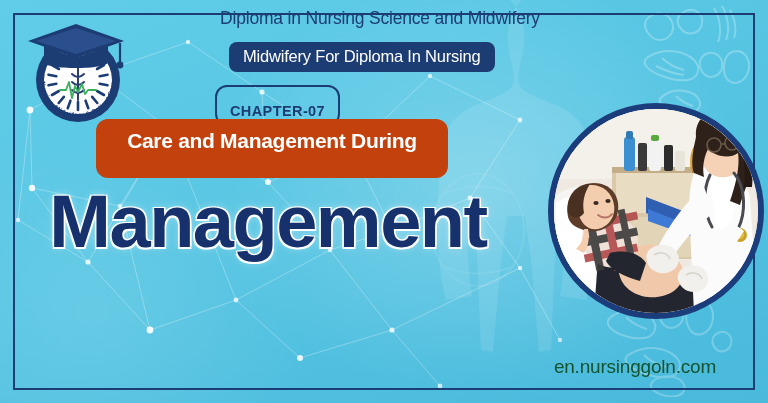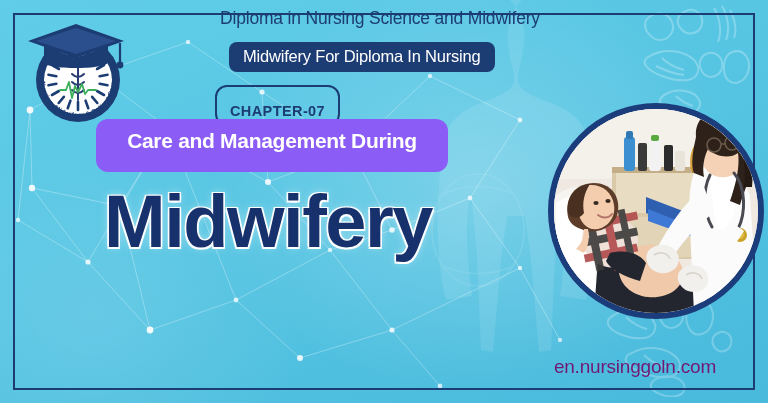--- a/index.html
+++ b/index.html
@@ -64,23 +64,23 @@
   .chapter-badge {
     position:absolute; left:215px; top:85px;
     border:2px solid #1C3C74; border-radius:12px;
     padding:16px 13px 5px;
     color:#1C3C74; font-size:14.5px; font-weight:bold; letter-spacing:.4px;
     white-space:nowrap;
   }
   .topic-box {
     position:absolute; left:96px; top:119px;
     width:352px;
-    background:#8b5cf6; color:#ffffff;
+    background:#c2410c; color:#ffffff;
     border-radius:12px;
-    padding:10px 14px 18px;
+    padding:10px 14px 24px;
     text-align:center;
     font-size:21px; font-weight:bold; line-height:1.18; letter-spacing:-.3px;
   }
 
   
   .maintitle {
     position:absolute; left:28px; top:186px;
     width:480px;
     text-align:center;
     color:#16316B;
@@ -103,21 +103,21 @@
     border:6px solid #1B3D7B;
     overflow:hidden;
     background:#e8eef3;
   }
   .photo { position:absolute; inset:0; }
 
   
   .site-url {
     position:absolute; left:520px; top:356px;
     width:230px; text-align:center;
-    color:#701a75;
+    color:#14532d;
     font-size:19px; letter-spacing:-.2px;
     white-space:nowrap;
   }
 </style>
 </head>
 <body>
 
 <div id="banner">
 
   <div class="bg-wash"></div>
@@ -303,21 +303,21 @@
 
   <div class="subtitle-pill">Midwifery For Diploma In Nursing</div>
 
   <div class="chapter-badge">CHAPTER-07</div>
 
   <div class="topic-box">
     <span>Care and Management During</span><br>
   </div>
 
   <div class="maintitle">
-    <span>Midwifery</span>
+    <span>Management</span>
   </div>
 
   <div class="photo-wrap">
     <svg class="photo" viewBox="0 0 204 204">
 
       <rect x="0" y="0" width="204" height="204" fill="#efe9e2"></rect>
       <rect x="0" y="0" width="204" height="70" fill="#f4f0ea"></rect>
 
       <rect x="58" y="58" width="96" height="92" fill="#d9c9a8"></rect>
       <rect x="58" y="58" width="96" height="6" fill="#c3ae88"></rect>

